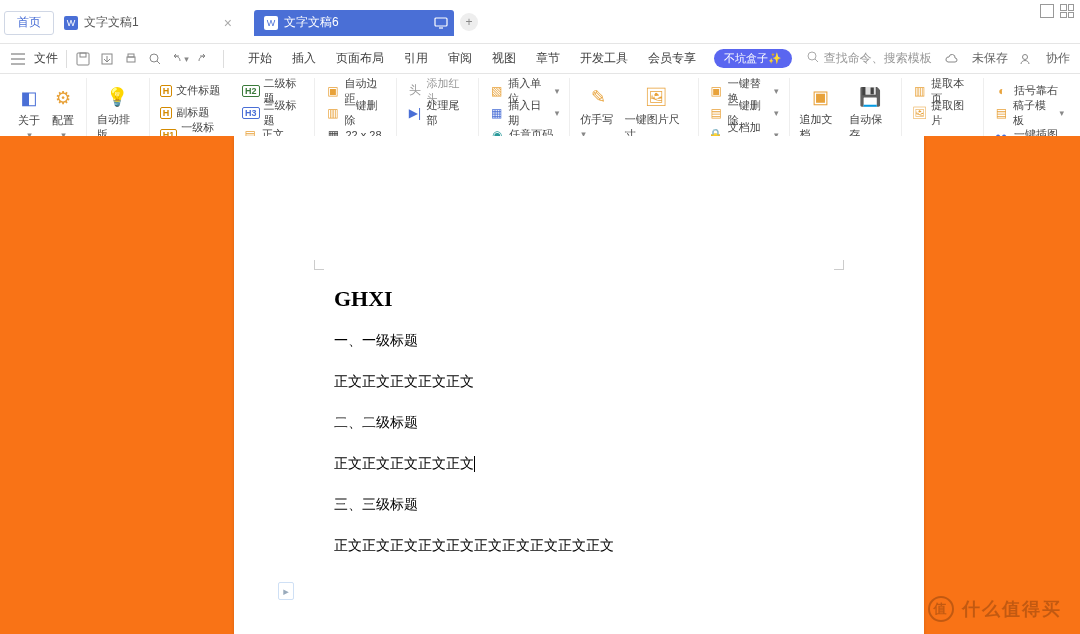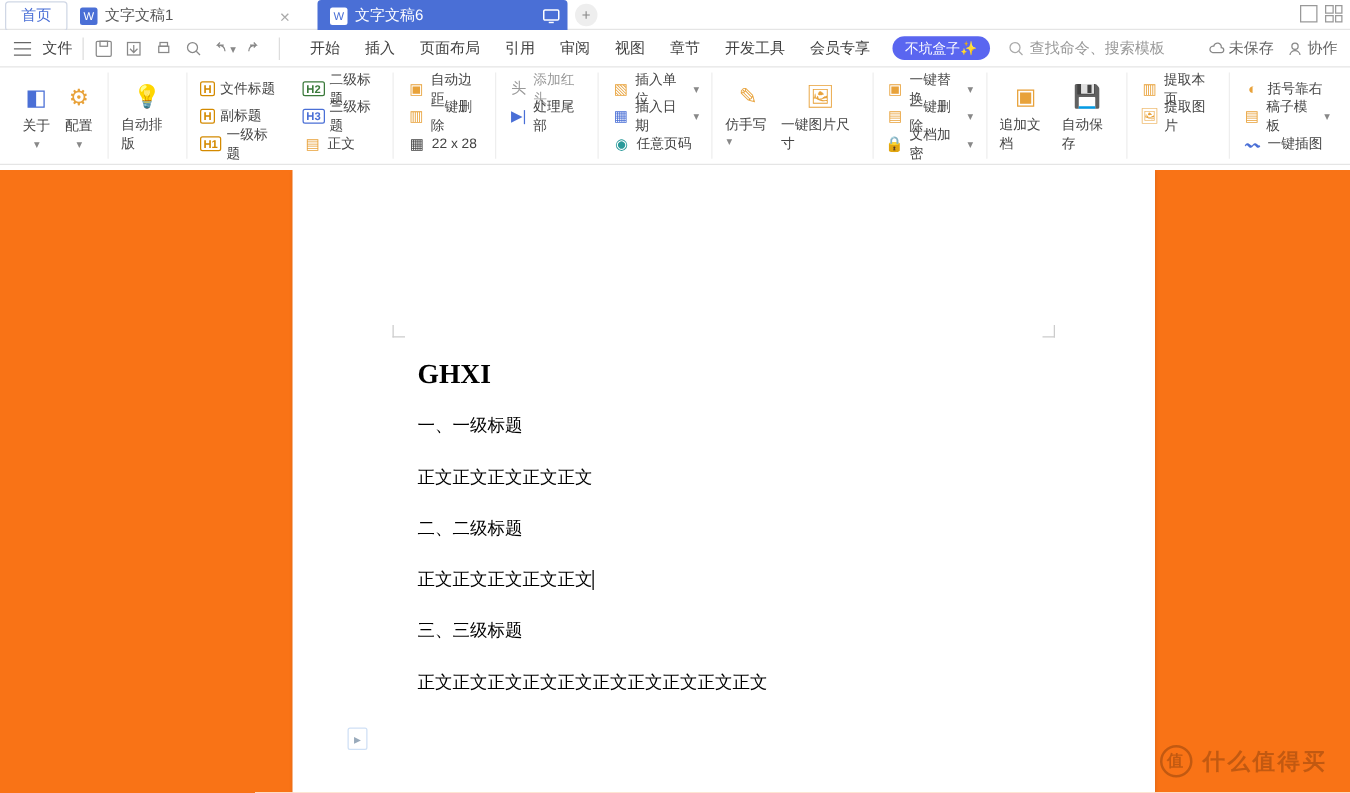--- a/index.html
+++ b/index.html
@@ -1,39 +1,39 @@
 <!DOCTYPE html>
 <html><head>
 <meta charset="utf-8">
 <style>
 * { margin:0; padding:0; box-sizing:border-box; font-family:"Microsoft YaHei","PingFang SC",sans-serif; }
 body { width:1080px; height:634px; background:#fff; overflow:hidden; font-size:12px; color:#333; position:relative; }
-.tabbar { height:24px; background:#fff; border-bottom:1px solid #e5e5e5; display:flex; align-items:center; padding:0 4px; }
+.tabbar { height:44px; background:#fff; border-bottom:1px solid #e5e5e5; display:flex; align-items:center; padding:0 4px; }
 .tab-home { height:24px; padding:0 12px; display:flex; align-items:center; color:#4a6fd6; border:1px solid #d0d7e5; border-radius:3px; margin-top:2px; }
 .tab { height:26px; padding:0 10px; display:flex; align-items:center; gap:6px; border-radius:3px 3px 0 0; margin-top:2px; cursor:pointer; min-width:200px; position:relative; }
 .tab.inactive { color:#555; }
 .tab.active { background:#4a6fd6; color:#fff; }
 .tab .x { position:absolute; right:22px; color:#aaa; font-size:14px; }
 .tab .dev { position:absolute; right:6px; }
 .w-ico { width:14px; height:14px; background:#4a6fd6; color:#fff; font-size:9px; display:flex; align-items:center; justify-content:center; border-radius:2px; }
 .tab.active .w-ico { background:#fff; color:#4a6fd6; }
 .tab-add { width:18px; height:18px; border-radius:50%; background:#eee; color:#888; display:flex; align-items:center; justify-content:center; margin-left:6px; }
 .top-right { position:absolute; right:6px; top:4px; display:flex; gap:6px; }
 .sq { width:14px; height:14px; border:1px solid #999; }
 .sq4 { width:14px; height:14px; display:grid; grid-template:1fr 1fr/1fr 1fr; gap:1px; }
 .sq4 i{ border:1px solid #999; }
 
 .menubar { height:30px; background:#fff; border-bottom:1px solid #e5e5e5; display:flex; align-items:center; padding:0 8px; gap:4px; position:relative; }
 .mb-ico { width:20px; height:20px; display:flex; align-items:center; justify-content:center; color:#666; border-radius:3px; }
 .menus { display:flex; gap:16px; margin-left:12px;align-items:center; }
 .menu { color:#404040; padding:4px 2px; cursor:pointer; }
 .promo { padding:2px 10px; background:#5a66f0; color:#fff; border-radius:10px; font-size:11px; display:flex; align-items:center; gap:2px; }
-.search { margin-left:10px; display:flex; align-items:center; gap:4px; color:#999; }
+.search { margin-left:10px; display:flex; align-items:flex-start; gap:4px; color:#999; }
 .mb-right { position:absolute; right:10px; display:flex; gap:10px; align-items:center; }
-.mb-right span { color:#666; display:flex; align-items:center; gap:3px; }
+.mb-right span { color:#666; display:flex; align-items:center; gap:14px; }
 
 .ribbon { height:78px; background:#fff; border-bottom:1px solid #e5e5e5; display:flex; padding:4px 6px; gap:0; }
 .rgrp { display:flex; flex-direction:column; align-items:center; justify-content:center; padding:0 6px; border-right:1px solid #eee; }
 .rgrp.nobr{ border-right:none; }
 .big { display:flex; flex-direction:column; align-items:center; gap:2px; color:#444; padding:0 4px; cursor:pointer; }
 .big .bicon { width:26px; height:26px; display:flex; align-items:center; justify-content:center; font-size:18px; }
 .big .lbl{ font-size:11px; }
 .small { display:flex; align-items:center; gap:4px; padding:2px 4px; cursor:pointer; color:#444; font-size:11px; height:22px; }
 .small .sicon { width:16px; height:16px; display:flex; align-items:center; justify-content:center; font-size:12px; }
 .col { display:flex; flex-direction:column; justify-content:center; }

